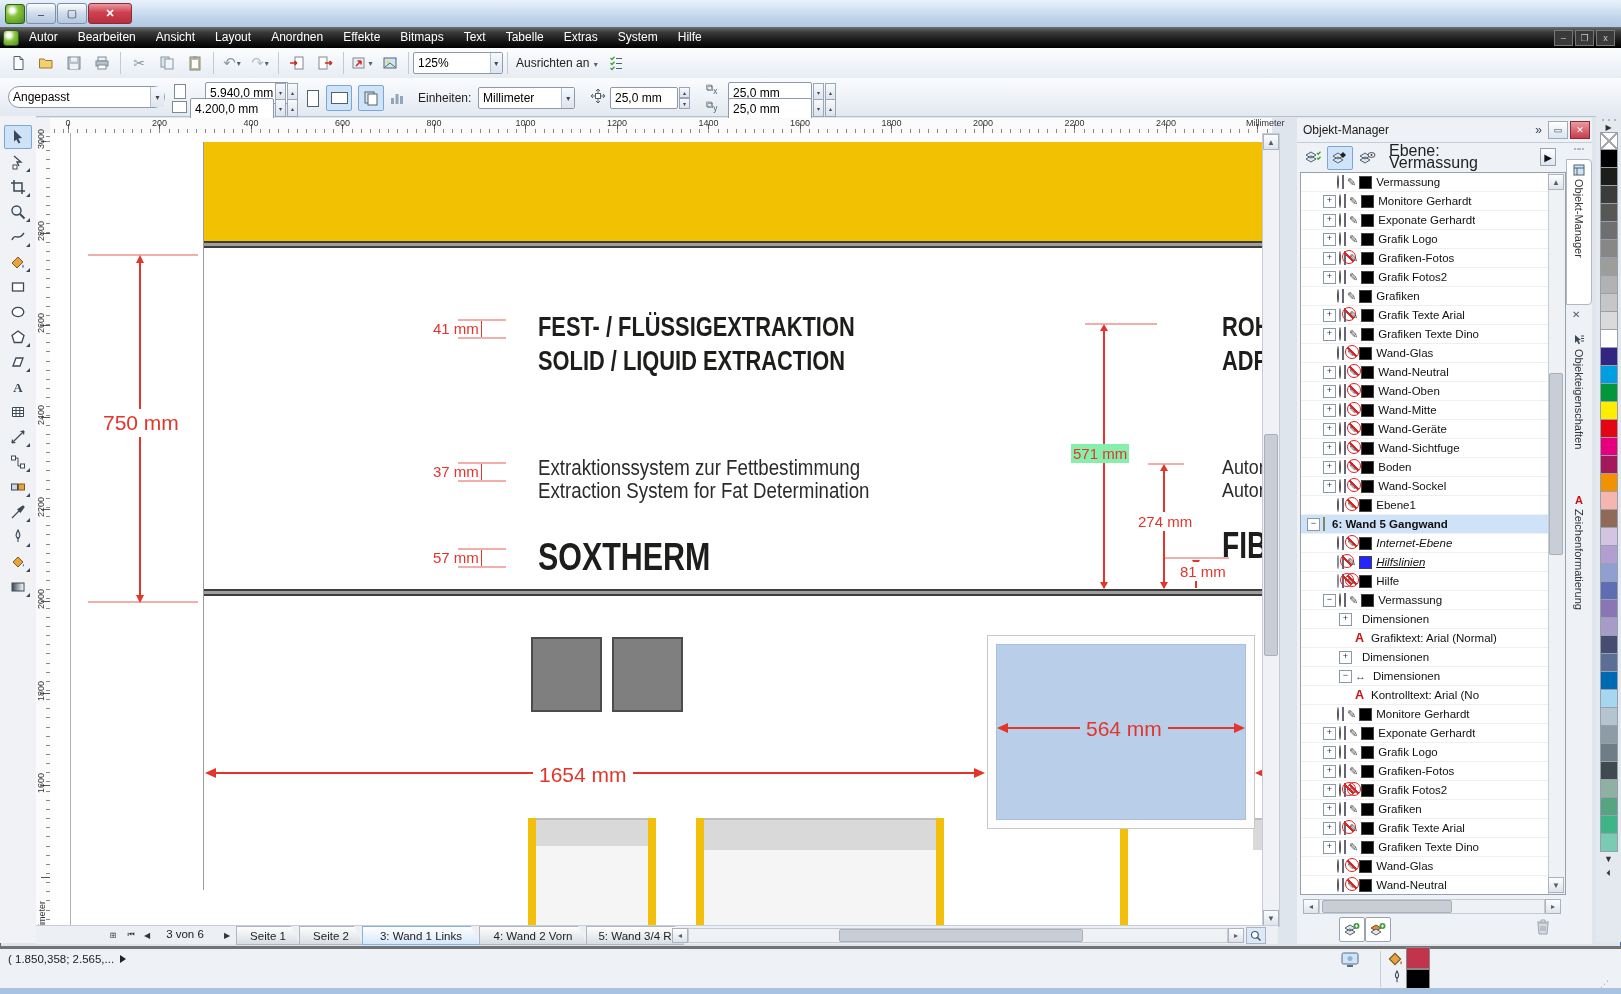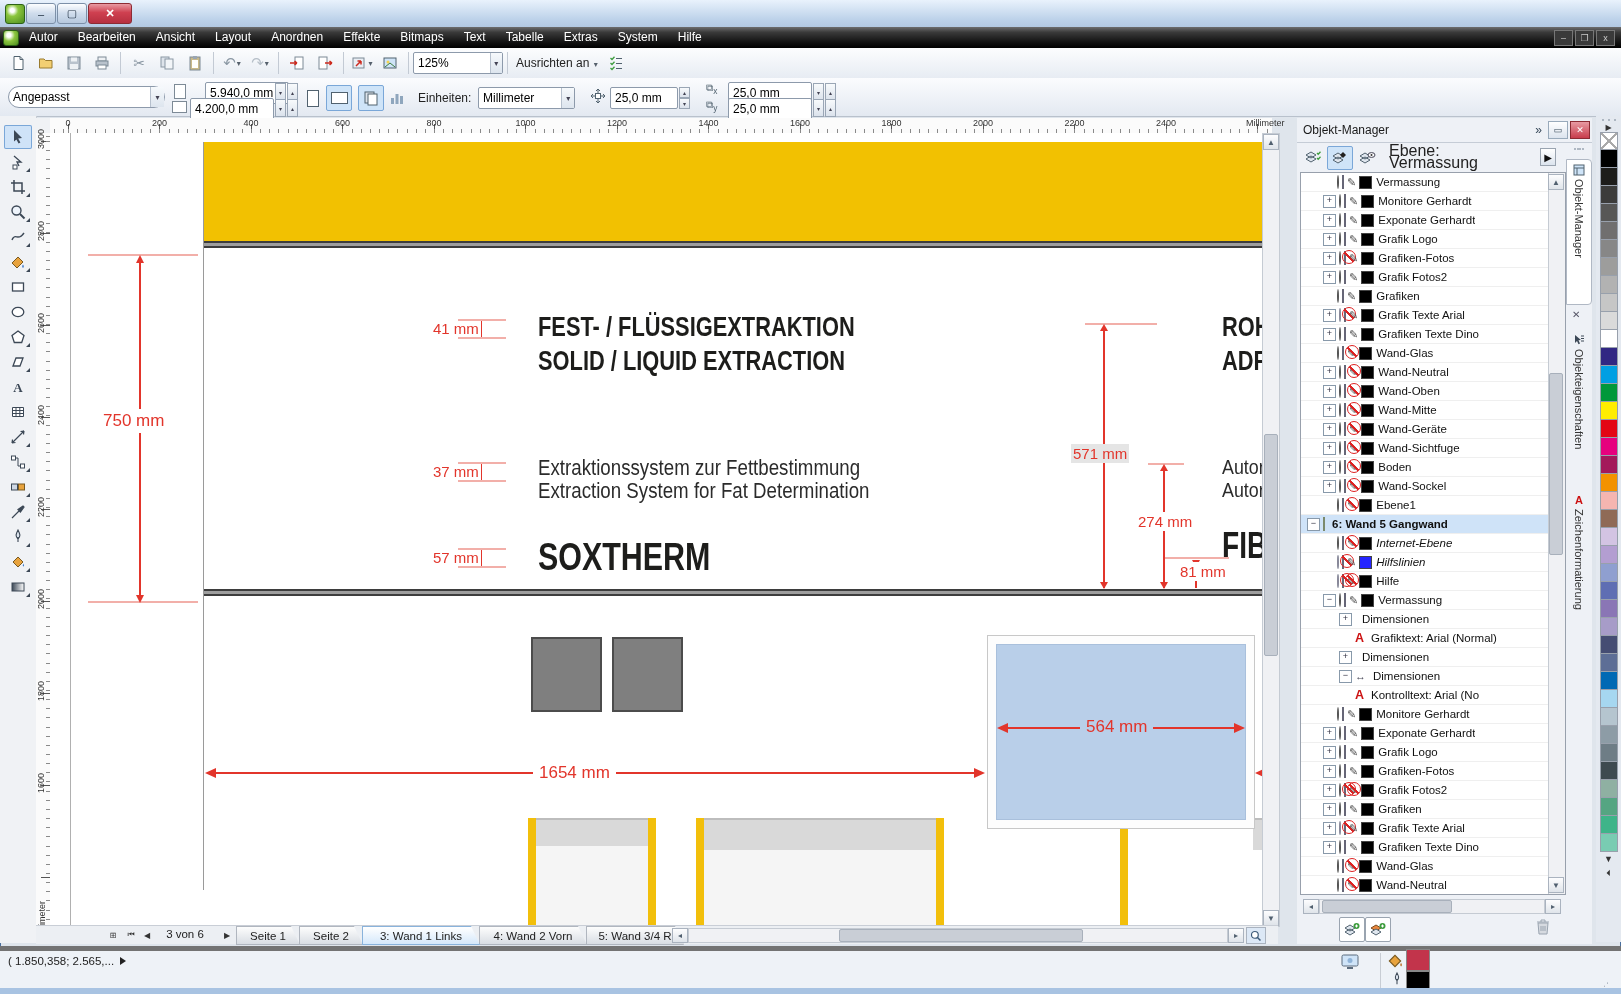--- a/index.html
+++ b/index.html
@@ -59,21 +59,21 @@
      background-size:4px 100%,9px 100%;background-position:right 0 top 8px,right 0 top 8px;background-repeat:repeat-y;}
   .vnum{position:absolute;left:0px;font-size:9px;color:#333;writing-mode:vertical-rl;transform:rotate(180deg);}
   #corner{position:absolute;left:36px;top:118px;width:14px;height:15px;background:#f0f2f5;border:1px solid #c8cdd5;
      border-top:none;border-left:none;}
   
   #viewport{position:absolute;left:50px;top:133px;width:1212px;height:792px;background:#fff;overflow:hidden;}
   :root{--red:#E2352B;--pink:#F2AFA9;}
   .dimline{position:absolute;background:var(--red);}
   .tick{position:absolute;height:2px;background:var(--pink);}
   .dimlabel{position:absolute;color:var(--red);font-size:15px;white-space:nowrap;}
-  .dimlabel.big{font-size:17px;}
+  .dimlabel.big{font-size:21px;}
   .ar{position:absolute;width:0;height:0;}
   .ar.up{border-left:4px solid transparent;border-right:4px solid transparent;border-bottom:8px solid var(--red);}
   .ar.dn{border-left:4px solid transparent;border-right:4px solid transparent;border-top:8px solid var(--red);}
   .ar.lf{border-top:5px solid transparent;border-bottom:5px solid transparent;border-right:11px solid var(--red);}
   .ar.rt{border-top:5px solid transparent;border-bottom:5px solid transparent;border-left:11px solid var(--red);}
   .cond{transform:scaleX(.78);transform-origin:0 50%;white-space:nowrap;color:#1d1d1b;}
   .rail{position:absolute;height:7px;background:linear-gradient(#3d3d3d 0 28%,#9e9e9e 28% 72%,#3d3d3d 72% 100%);}
   .leg{position:absolute;width:8px;background:#F2BF0B;}
   .ttop{position:absolute;background:#d9d9d9;border-top:2px solid #bdbdbd;}
   .tunder{position:absolute;background:#f5f5f5;}
@@ -83,21 +83,21 @@
      font-size:8px;display:flex;align-items:center;justify-content:center;}
   .sthumb{position:absolute;background:#c9ced6;border:1px solid #a8b0bb;border-radius:2px;}
   
   #tabrow{position:absolute;left:36px;top:925px;width:1242px;height:18px;background:#eceff3;border-top:1px solid #c9ced6;}
   .navbtn{position:absolute;top:2px;width:14px;height:14px;font-size:8px;color:#333;display:flex;align-items:center;justify-content:center;}
   .ptab{position:absolute;top:0;height:17px;font-size:11.5px;color:#222;display:flex;align-items:center;justify-content:center;
      background:linear-gradient(#fdfdfd,#d8dde3);border:1px solid #b0b6bf;
      clip-path:polygon(0 0,calc(100% - 9px) 0,100% 100%,0 100%);}
   .ptab.active{background:linear-gradient(#ffffff,#d5e8fb);border-color:#89b3dc;z-index:2;}
   
-  #statusbar{position:absolute;left:0;top:946px;width:100%;height:42px;background:#eef2f7;border-top:5px solid #737373;font-size:11.5px;color:#222;}
+  #statusbar{position:absolute;left:0;top:946px;width:100%;height:42px;background:#eef2f7;border-top:3px solid #737373;font-size:11.5px;color:#222;}
   .tri{display:inline-block;width:0;height:0;border-top:4px solid transparent;border-bottom:4px solid transparent;border-left:6px solid #222;margin-left:6px;}
   #winbottom{position:absolute;left:0;top:988px;width:100%;height:6px;background:#a8c3e2;}
   
   #docker{position:absolute;left:1297px;top:118px;width:295px;height:826px;background:#eef1f6;}
   .dhead{position:absolute;left:0;top:0;width:100%;height:24px;display:flex;align-items:center;border-bottom:1px solid #c5ccd6;}
   .dtitle{font-size:12px;color:#1a1a1a;margin-left:6px;flex:1;}
   .dhbtn{width:18px;height:16px;margin-right:2px;border:1px solid #9ab;background:linear-gradient(#fff,#dce4ee);
      font-size:9px;display:flex;align-items:center;justify-content:center;color:#345;}
   .dhbtn.close{background:linear-gradient(#e89aa2,#c83d4c);color:#fff;border-color:#8c2b33;}
   .ltool{position:absolute;left:3px;top:28px;display:flex;}
@@ -523,21 +523,21 @@
     <div class="cond abs" style="left:1172px;top:212px;font-size:28px;font-weight:bold;">ADF</div>
     <div class="cond abs" style="left:1172px;top:322px;font-size:21px;color:#2b2b2b;transform:scaleX(.85);">Autor</div>
     <div class="cond abs" style="left:1172px;top:345px;font-size:21px;color:#2b2b2b;transform:scaleX(.85);">Autor</div>
     <div class="cond abs" style="left:1172px;top:392px;font-size:36px;font-weight:bold;">FIB</div>
 
     <div>
       <div class="tick" style="left:1035px;top:190px;width:72px;"></div>
       <div class="dimline" style="left:1053px;top:195px;width:1.5px;height:260px;"></div>
       <div class="ar up" style="left:1050px;top:191px;border-bottom-width:7px;"></div>
       <div class="ar dn" style="left:1050px;top:449px;border-top-width:7px;"></div>
-      <div class="dimlabel" style="left:1021px;top:311px;background:#e5e5e5;padding:1px 2px;z-index:3;">571 mm</div>
+      <div class="dimlabel" style="left:1021px;top:311px;background:#86efac;padding:1px 2px;z-index:3;">571 mm</div>
     </div>
     <div>
       <div class="tick" style="left:1098px;top:330px;width:36px;"></div>
       <div class="dimline" style="left:1113px;top:334px;width:1.5px;height:121px;"></div>
       <div class="ar up" style="left:1110px;top:331px;border-bottom-width:7px;"></div>
       <div class="ar dn" style="left:1110px;top:449px;border-top-width:7px;"></div>
       <div class="dimlabel" style="left:1086px;top:379px;background:#fff;padding:1px 2px;z-index:3;">274 mm</div>
     </div>
     <div>
       <div class="tick" style="left:1115px;top:424px;width:64px;"></div>
@@ -833,21 +833,21 @@
           <span class="ic no"><span class="i-pen">✎</span></span>
           <span class="cbox" style="background: rgb(0, 0, 0);"></span>
           <span style="font-style: italic; overflow: hidden;">Internet-Ebene</span>
         </div>
         <div class="lrow" style="padding-left: 22px;">
           <span style="width: 14px; flex: 0 0 auto;"></span>
           <span class="ic"><span class="i-eye off"></span></span>
           <span class="ic no"><span class="i-prn"></span></span>
           <span class="ic"><span class="i-pen">✎</span></span>
           <span class="cbox" style="background: rgb(37, 37, 255);"></span>
-          <span style="font-style: italic; overflow: hidden;">Hilfslinien</span>
+          <span style="font-style: italic; overflow: hidden; text-decoration: underline;">Hilfslinien</span>
         </div>
         <div class="lrow" style="padding-left: 22px;">
           <span style="width: 14px; flex: 0 0 auto;"></span>
           <span class="ic"><span class="i-eye off"></span></span>
           <span class="ic no"><span class="i-prn"></span></span>
           <span class="ic no"><span class="i-pen">✎</span></span>
           <span class="cbox" style="background: rgb(0, 0, 0);"></span>
           <span style="overflow: hidden;">Hilfe</span>
         </div>
         <div class="lrow" style="padding-left: 22px;">

